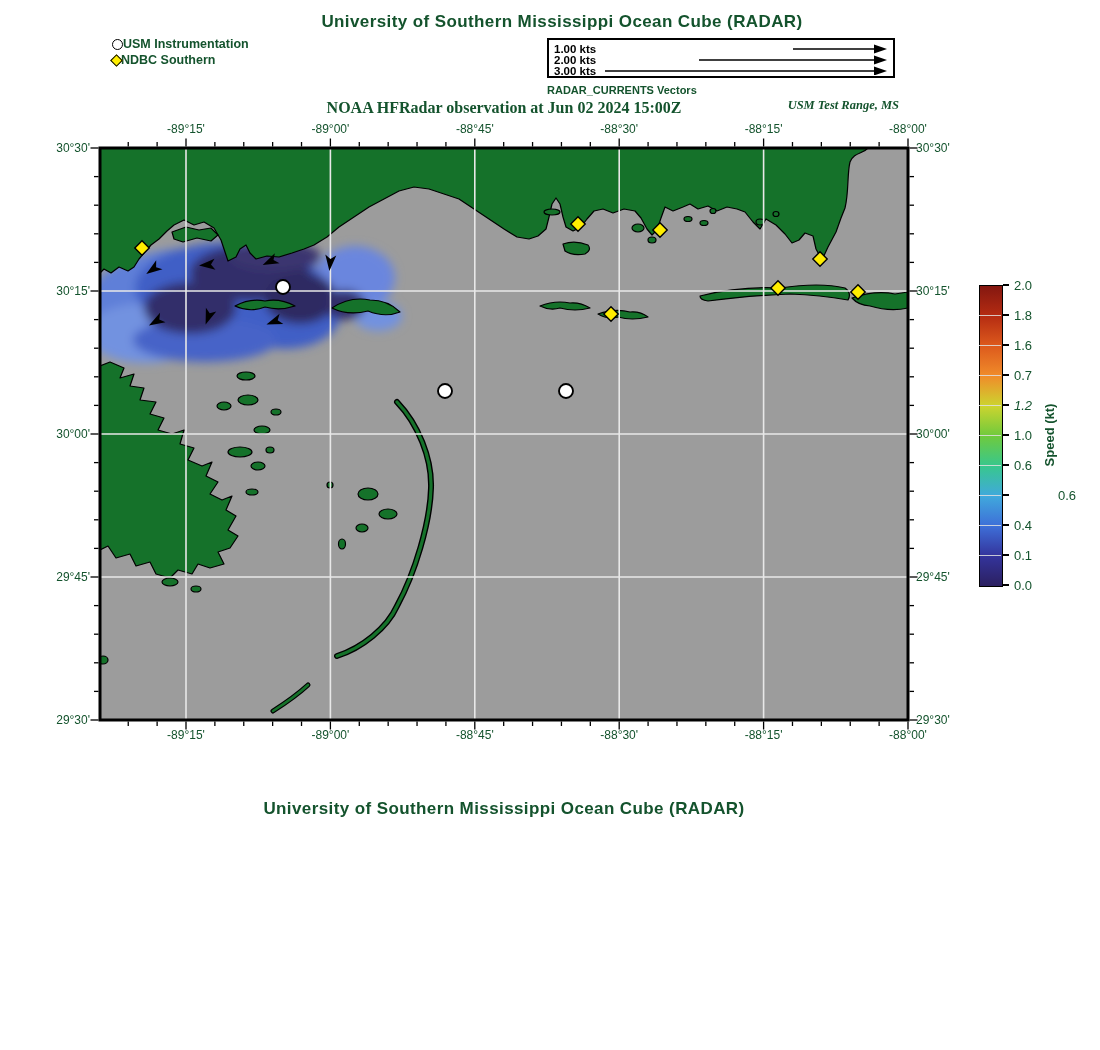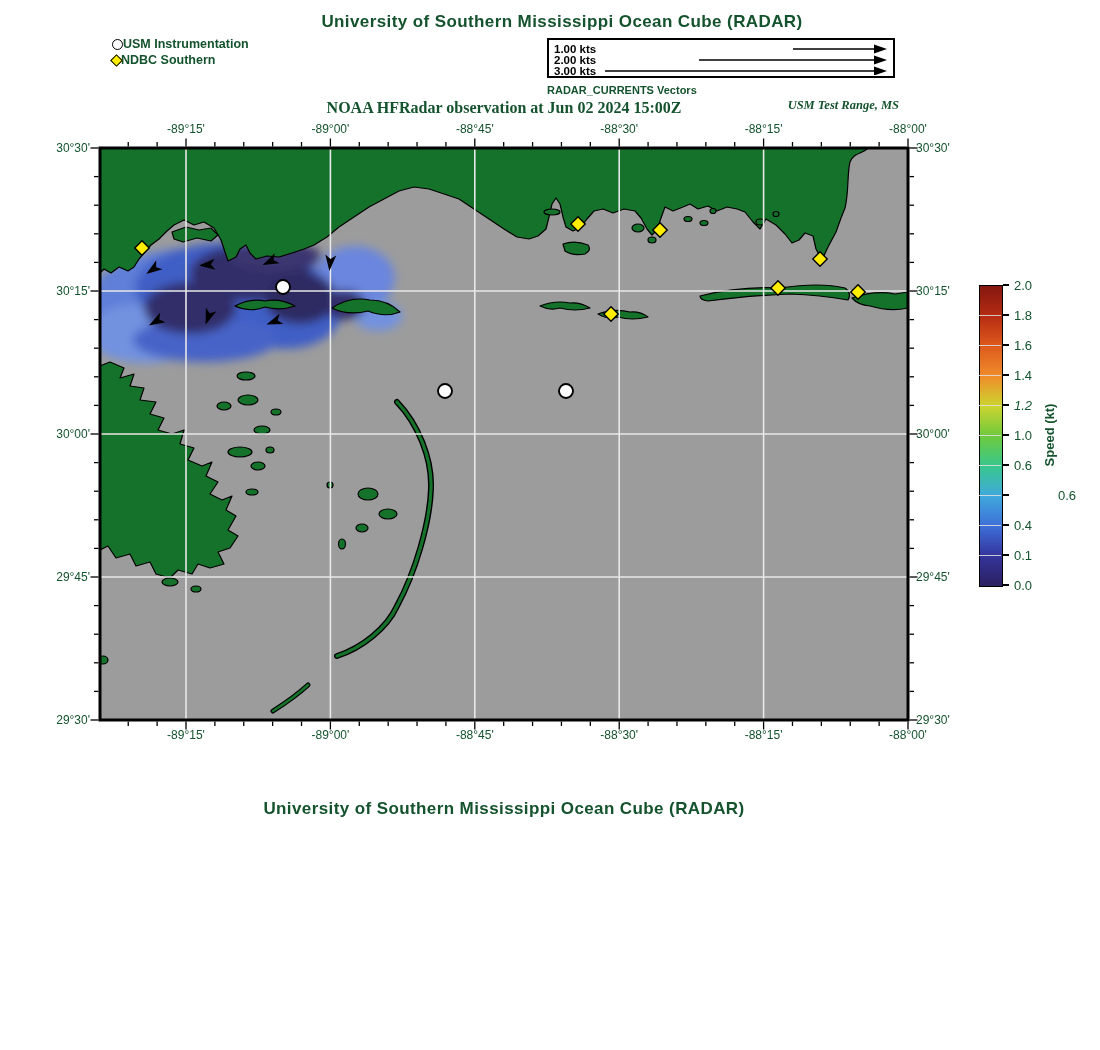--- a/index.html
+++ b/index.html
@@ -288,21 +288,21 @@
     <div class="cbtick" style="left: 1003px; top: 284.3px; width: 6px;"></div>
     <div class="cblab" style="left: 1014px; top: 278px;">2.0</div>
     <div class="cbline" style="left: 979px; top: 314.5px; width: 22px;"></div>
     <div class="cbtick" style="left: 1003px; top: 314.3px; width: 6px;"></div>
     <div class="cblab" style="left: 1014px; top: 308px;">1.8</div>
     <div class="cbline" style="left: 979px; top: 344.5px; width: 22px;"></div>
     <div class="cbtick" style="left: 1003px; top: 344.3px; width: 6px;"></div>
     <div class="cblab" style="left: 1014px; top: 338px;">1.6</div>
     <div class="cbline" style="left: 979px; top: 374.5px; width: 22px;"></div>
     <div class="cbtick" style="left: 1003px; top: 374.3px; width: 6px;"></div>
-    <div class="cblab" style="left: 1014px; top: 368px;">1.4</div>
+    <div class="cblab" style="left: 1014px; top: 368px;">0.7</div>
     <div class="cbline" style="left: 979px; top: 404.5px; width: 22px;"></div>
     <div class="cbtick" style="left: 1003px; top: 404.3px; width: 6px;"></div>
     <div class="cblab" style="left: 1014px; top: 398px; font-style: italic;">1.2</div>
     <div class="cbline" style="left: 979px; top: 434.5px; width: 22px;"></div>
     <div class="cbtick" style="left: 1003px; top: 434.3px; width: 6px;"></div>
     <div class="cblab" style="left: 1014px; top: 428px;">1.0</div>
     <div class="cbline" style="left: 979px; top: 464.5px; width: 22px;"></div>
     <div class="cbtick" style="left: 1003px; top: 464.3px; width: 6px;"></div>
     <div class="cblab" style="left: 1014px; top: 458px;">0.6</div>
     <div class="cbline" style="left: 979px; top: 494.5px; width: 22px;"></div>

